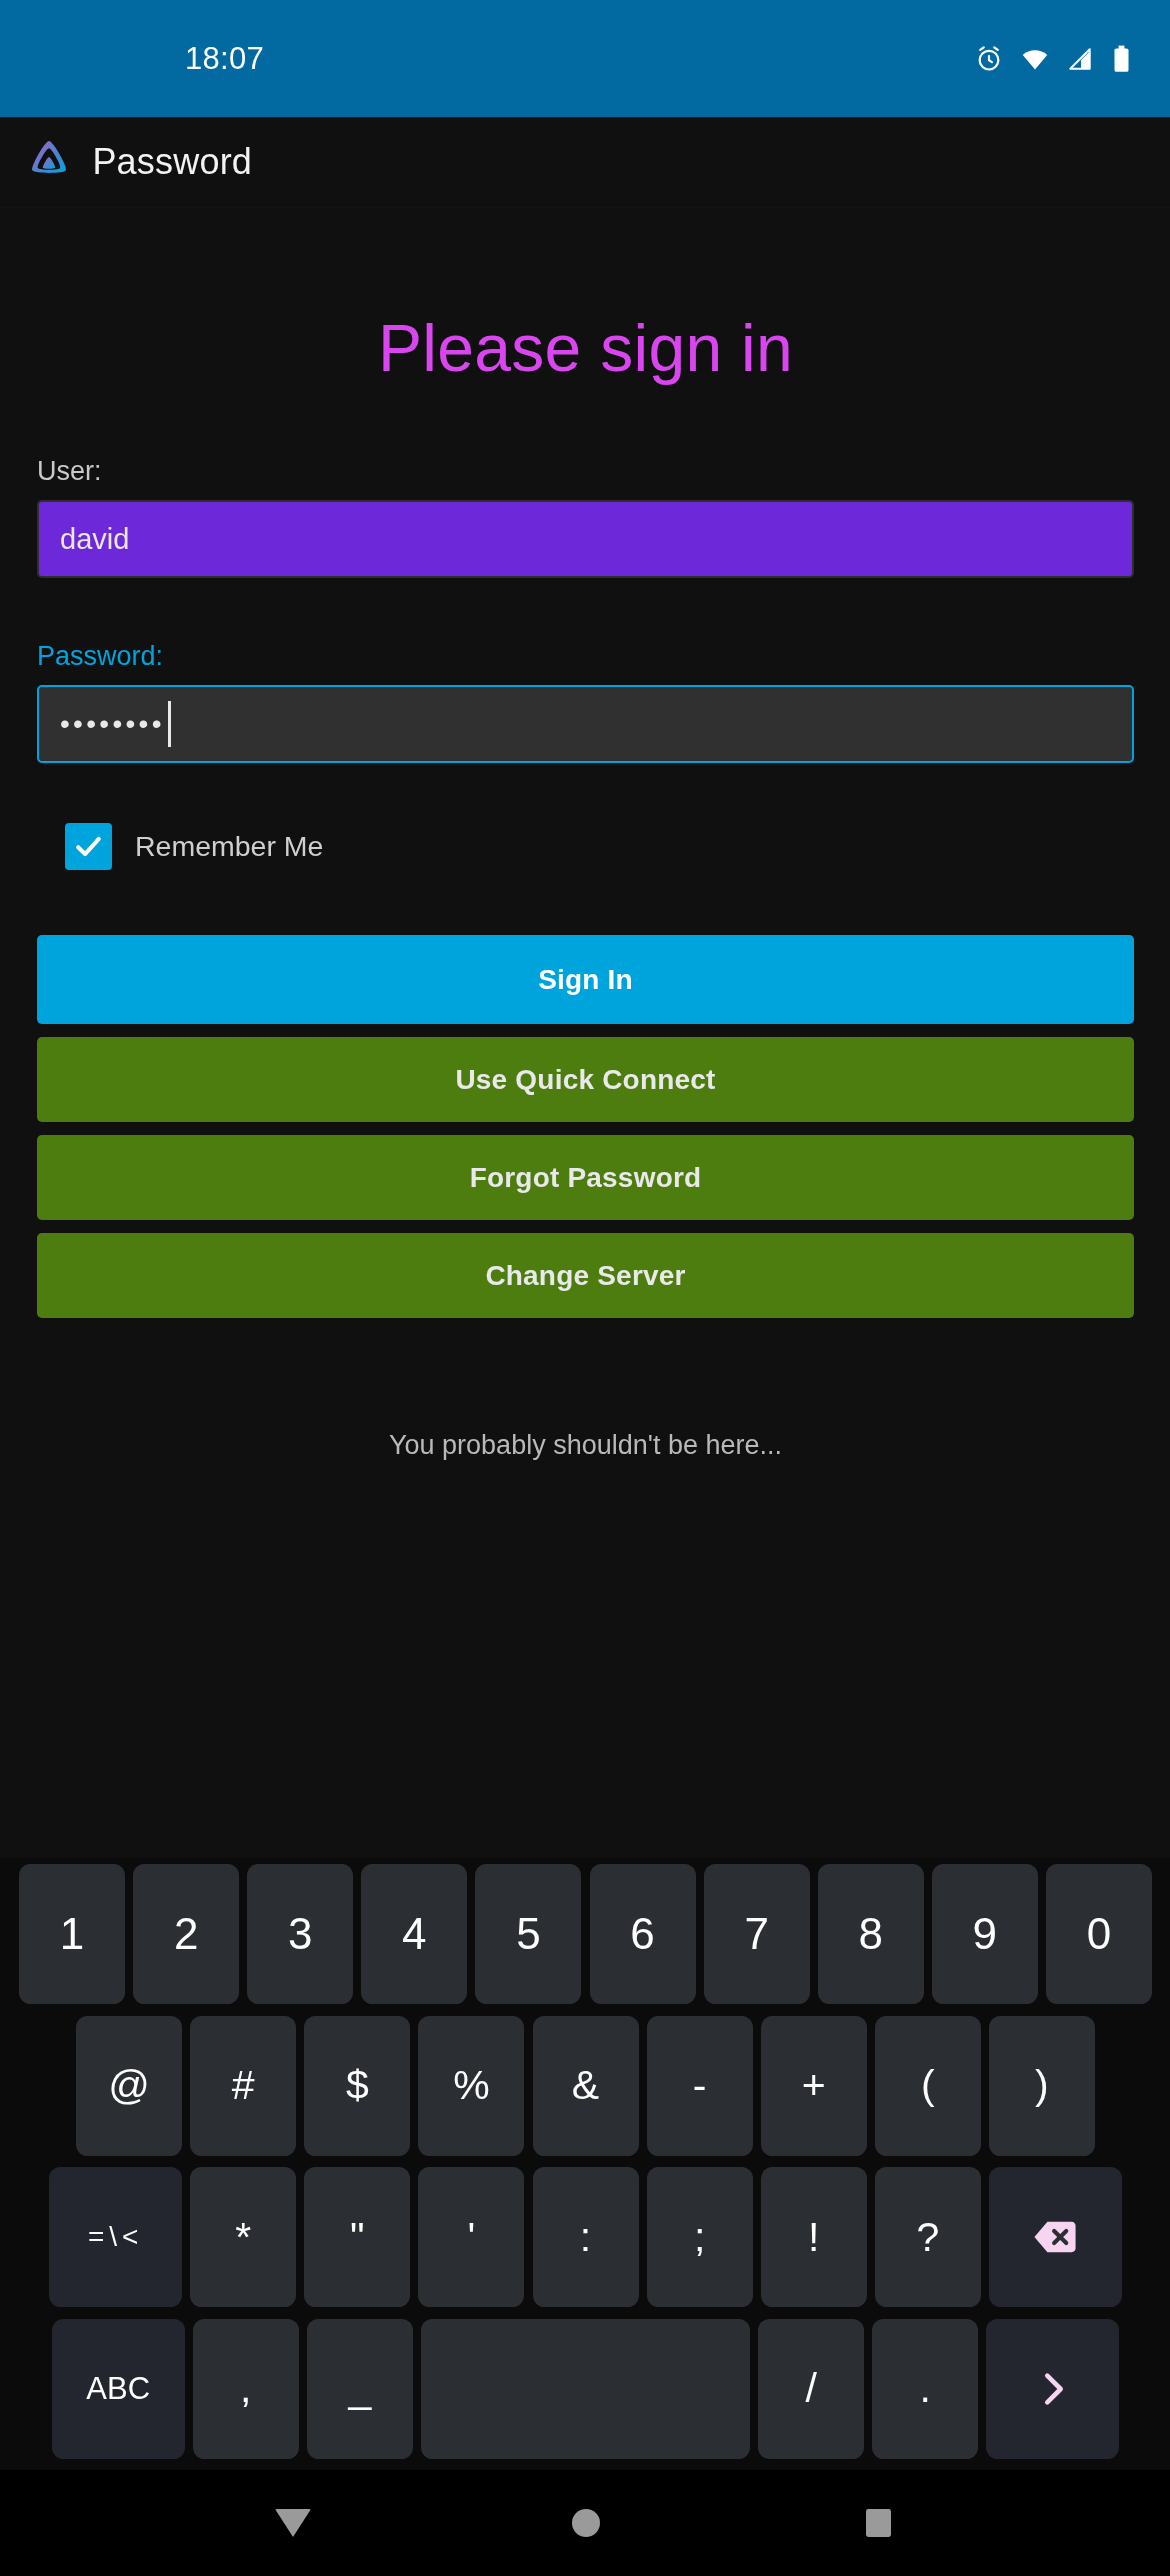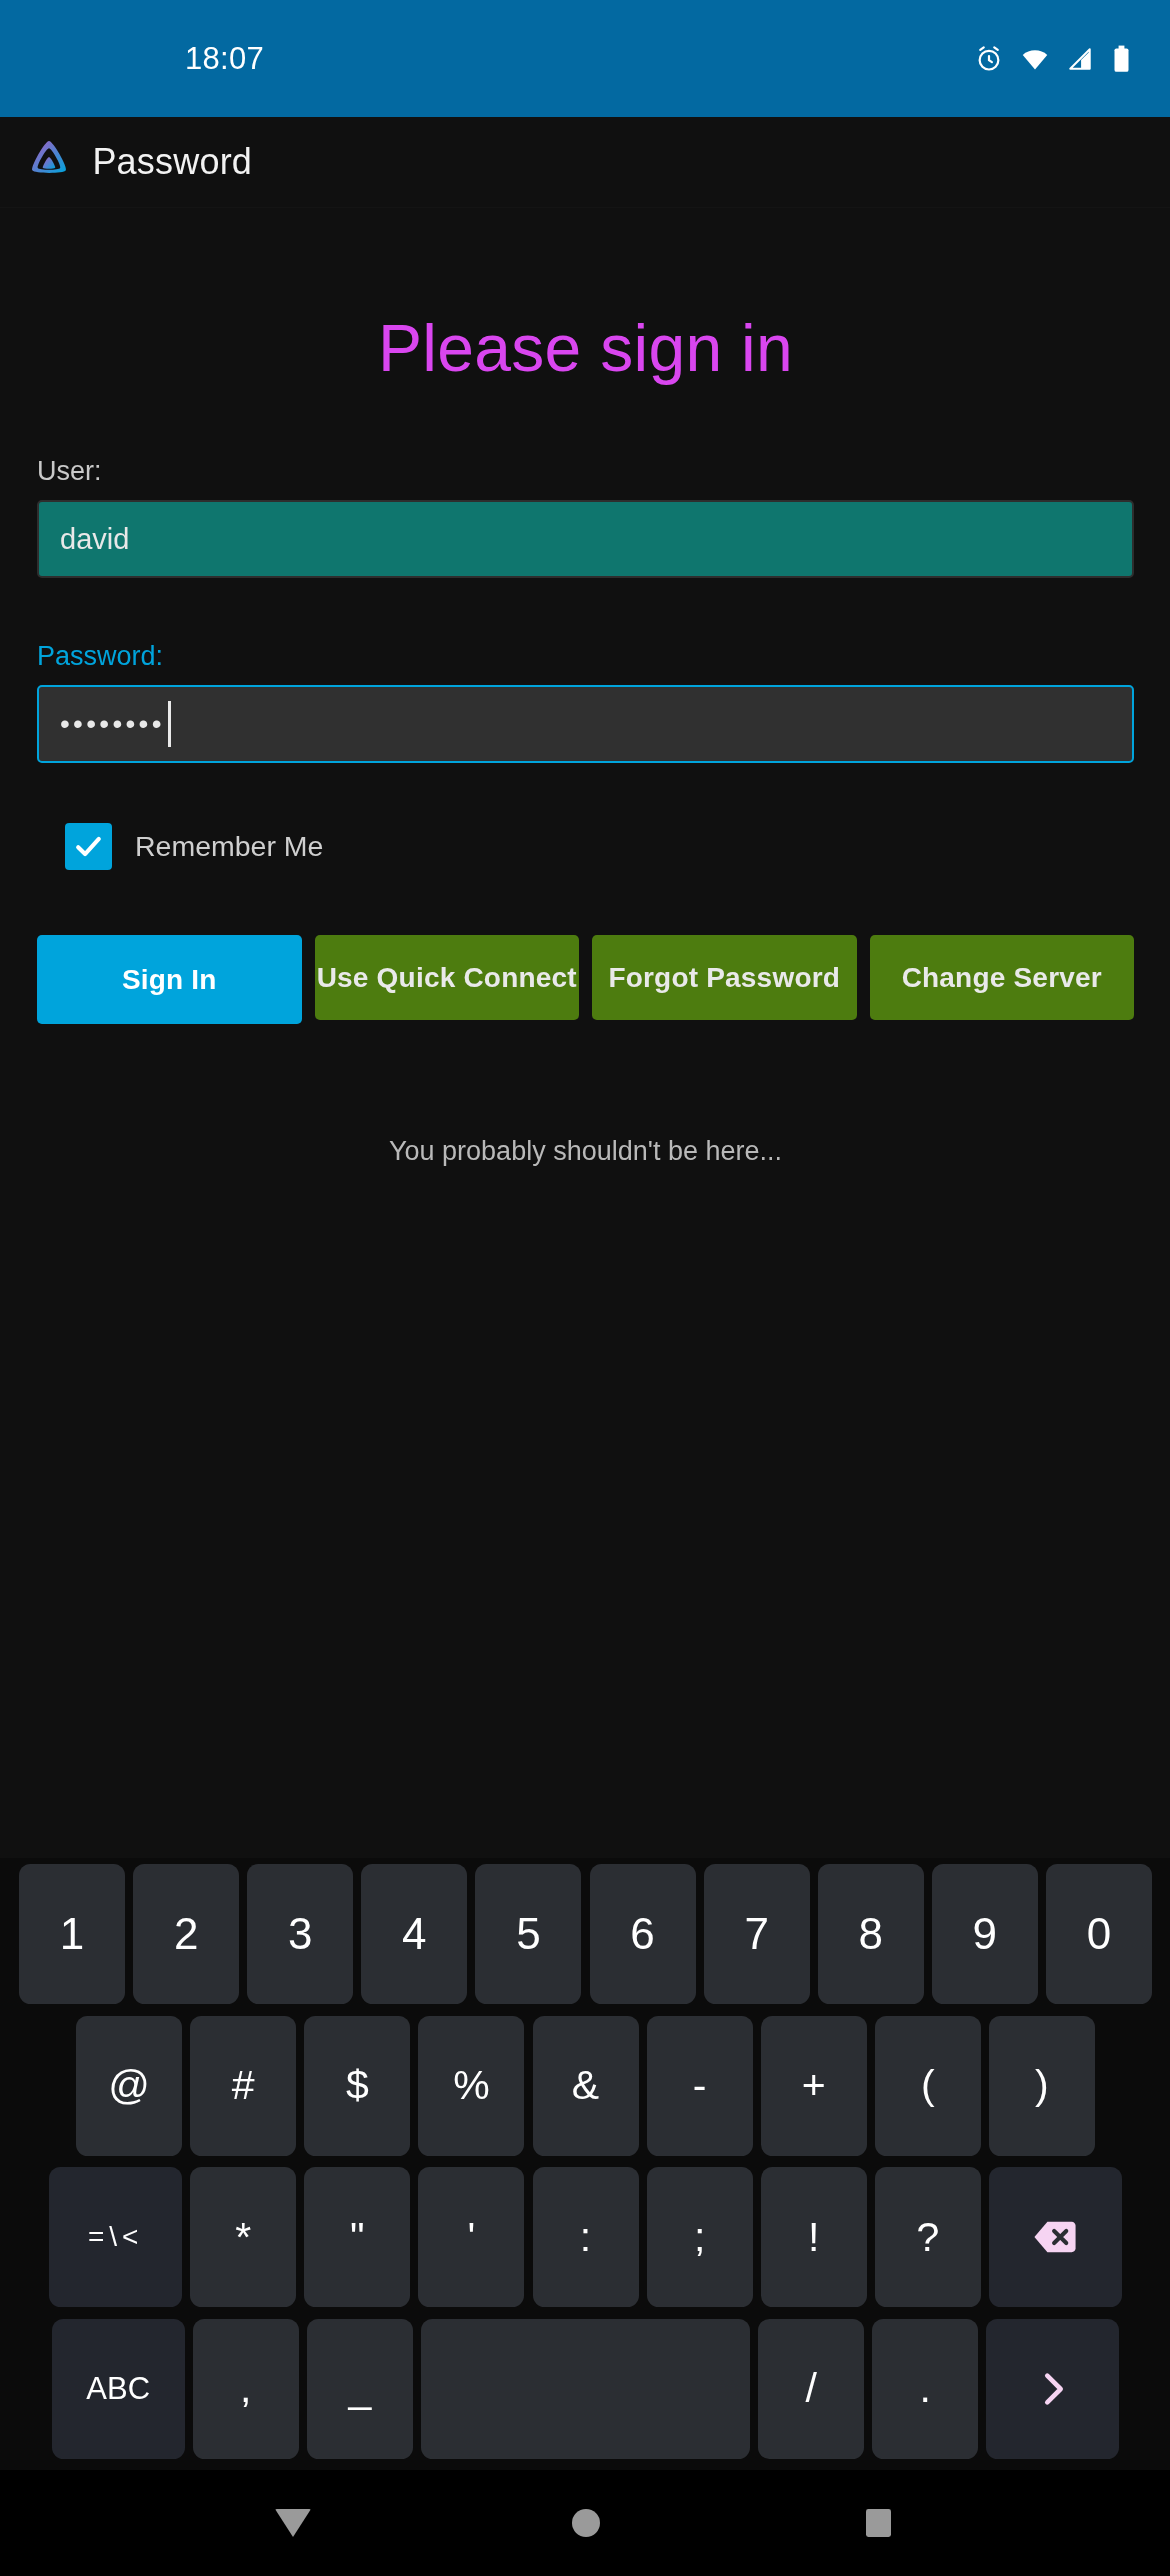--- a/index.html
+++ b/index.html
@@ -86,21 +86,21 @@
     font-size: 27px;
     margin-top: 70px;
     margin-bottom: 13px;
     display: block;
   }
   .field-label.accent { color: #00a4dc; margin-top: 63px; }
 
   .text-input {
     width: 100%;
     height: 78px;
-    background: #0f766e;
+    background: #6d28d9;
     border: 2.4px solid #2e2e2e;
     border-radius: 4.9px;
     color: #e8e8e8;
     font-size: 29px;
     padding: 0 21px;
     display: flex;
     align-items: center;
     font-family: "Liberation Sans", sans-serif;
   }
   .text-input.focused {
@@ -155,21 +155,21 @@
     font-weight: bold;
     color: #ffffff;
     background: #4d7c0f;
     display: flex;
     align-items: center;
     justify-content: center;
     cursor: pointer;
     letter-spacing: 0.2px;
   }
   .btn.primary { background: #00a4dc; height: 89px; }
-  .btn-stack { margin-top: 65px; display: flex; flex-direction: row; gap: 13px; }
+  .btn-stack { margin-top: 65px; display: flex; flex-direction: column; gap: 13px; }
   .btn.secondary { color: #e9e9e9; }
 
   .footer-note {
     text-align: center;
     color: #b9b9b9;
     font-size: 27px;
     margin-top: 112px;
   }
 
   

